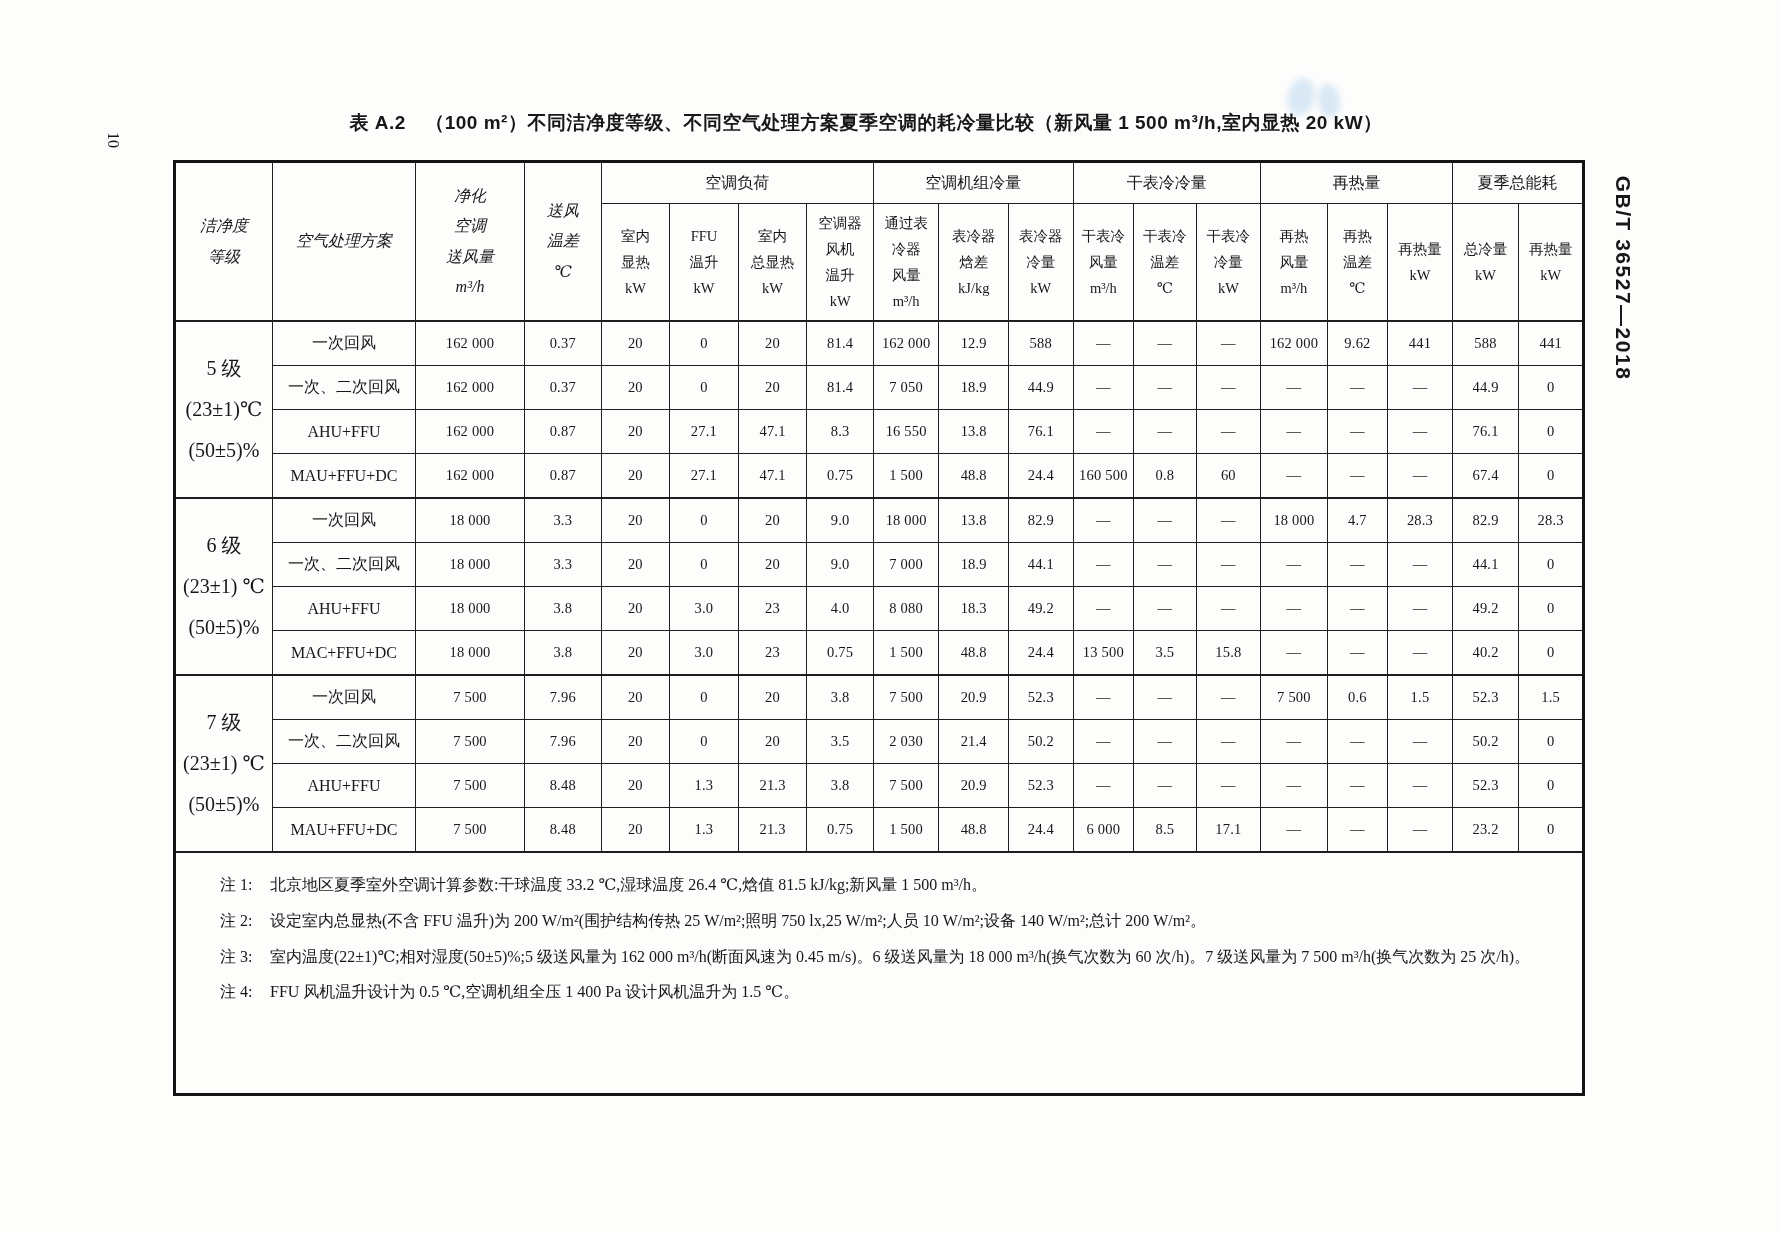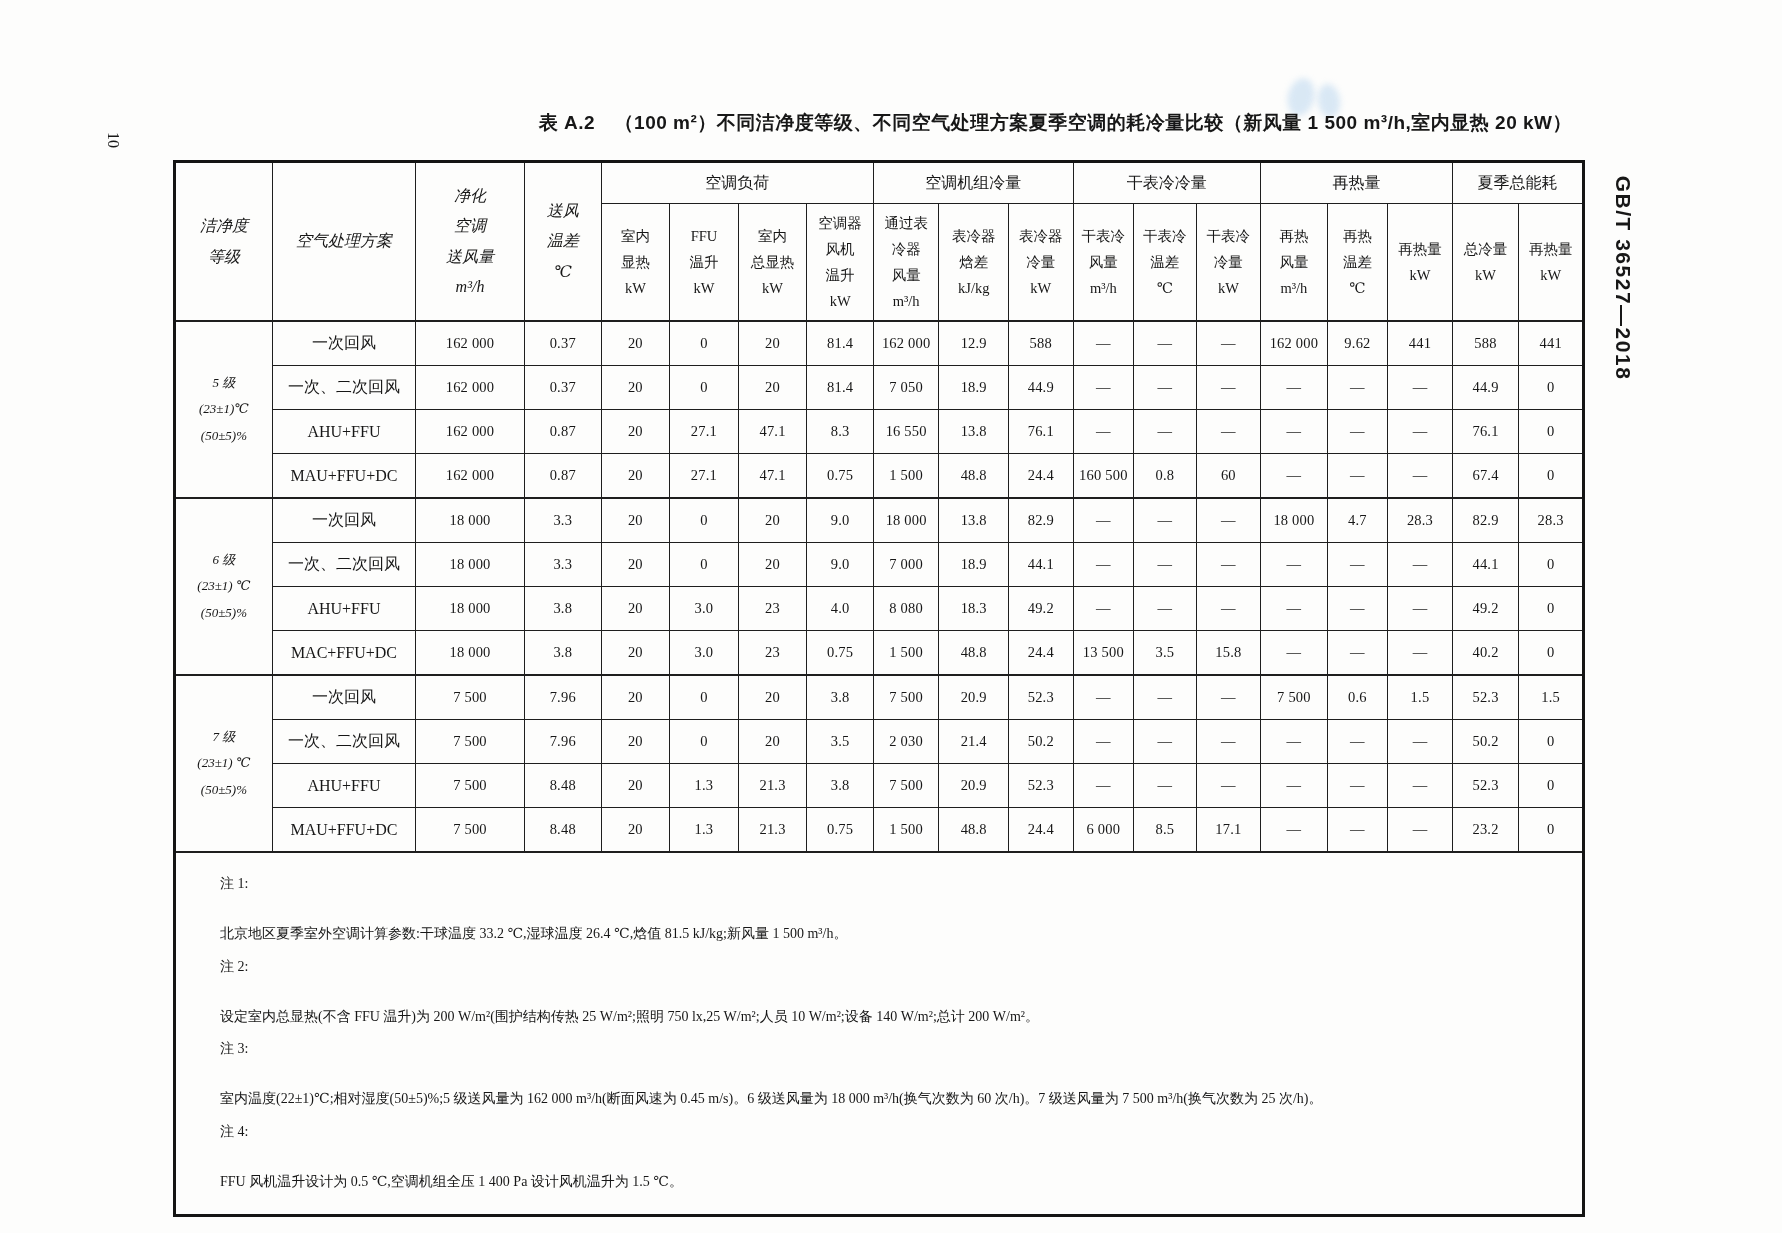--- a/index.html
+++ b/index.html
@@ -3,21 +3,21 @@
 <meta charset="utf-8">
 <style>
   html,body{margin:0;padding:0;}
   body{
     width:1782px;height:1233px;position:relative;overflow:hidden;
     background:#fdfdfc;color:#171717;
     font-family:"Liberation Serif","DejaVu Serif",serif;
   }
   .caption{
     position:absolute;top:110px;left:160px;width:1412px;
-    text-align:right;font-weight:bold;font-size:19px;
+    text-align:center;font-weight:bold;font-size:19px;
     font-family:"Liberation Sans","DejaVu Sans",sans-serif;
     letter-spacing:.5px;white-space:nowrap;
   }
   .rot{position:absolute;transform:translate(-50%,-50%) rotate(90deg);white-space:nowrap;}
   .pageno{left:113px;top:140px;font-size:16px;}
   .stdcode{
     left:1623px;top:278px;font-size:21px;font-weight:bold;
     font-family:"Liberation Sans","DejaVu Sans",sans-serif;letter-spacing:1.5px;
   }
   .watermark{position:absolute;background:#bcd7ef;opacity:.55;filter:blur(3px);border-radius:50%;}
@@ -33,27 +33,27 @@
     border:1.5px solid #1e1e1e;text-align:center;vertical-align:middle;
     padding:0;font-weight:normal;overflow:hidden;
   }
   tr.hrow1 th{height:40px;font-size:16px;}
   tr.hrow2 th{height:116px;font-size:14.5px;line-height:1.8;white-space:pre-line;}
   th.hcell{font-size:14.5px;line-height:1.9;white-space:pre-line;}
   tr.hrow2 th{border-bottom-width:2.5px;}
   th.hcell{border-bottom-width:2.5px;font-style:italic;}
   td.val-cell{font-size:14.5px;height:43px;letter-spacing:.2px;}
   td.scheme-cell{font-size:16px;}
-  td.grade-cell{font-size:13px;line-height:2.05;white-space:pre-line;font-style:italic;}
+  td.grade-cell{font-size:20px;line-height:2.05;white-space:pre-line;}
   tr.group-start td{border-top-width:2.5px;}
   tr.notes-row td{
     border-top-width:2.5px;text-align:left;vertical-align:top;
     padding:20px 26px 10px 44px;height:210px;
   }
-  .note{display:flex;font-size:14px;line-height:1.55;margin-bottom:11px;flex-direction:column;}
+  .note{display:flex;font-size:16px;line-height:1.55;margin-bottom:11px;}
   .note-label{flex:0 0 50px;}
   .note-text{flex:1;}
 </style>
 </head>
 <body>
 
 <div class="rot pageno">10</div>
 <div class="rot stdcode">GB/T 36527—2018</div>
 <div class="watermark w1"></div>
 <div class="watermark w2"></div>

